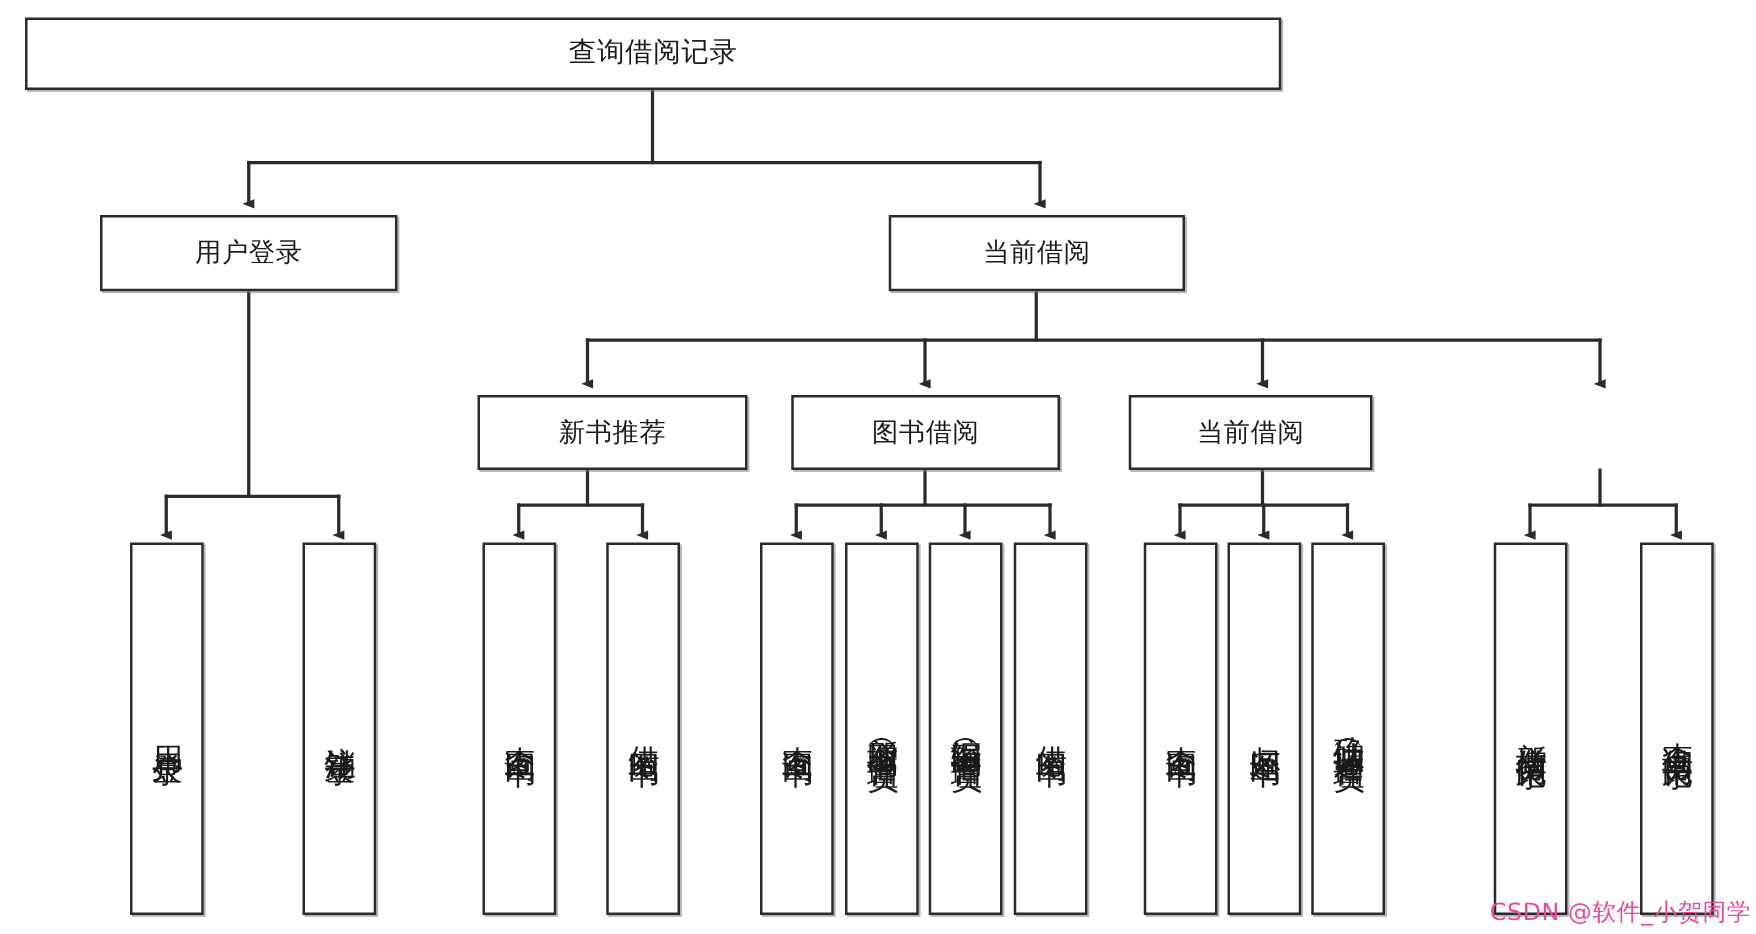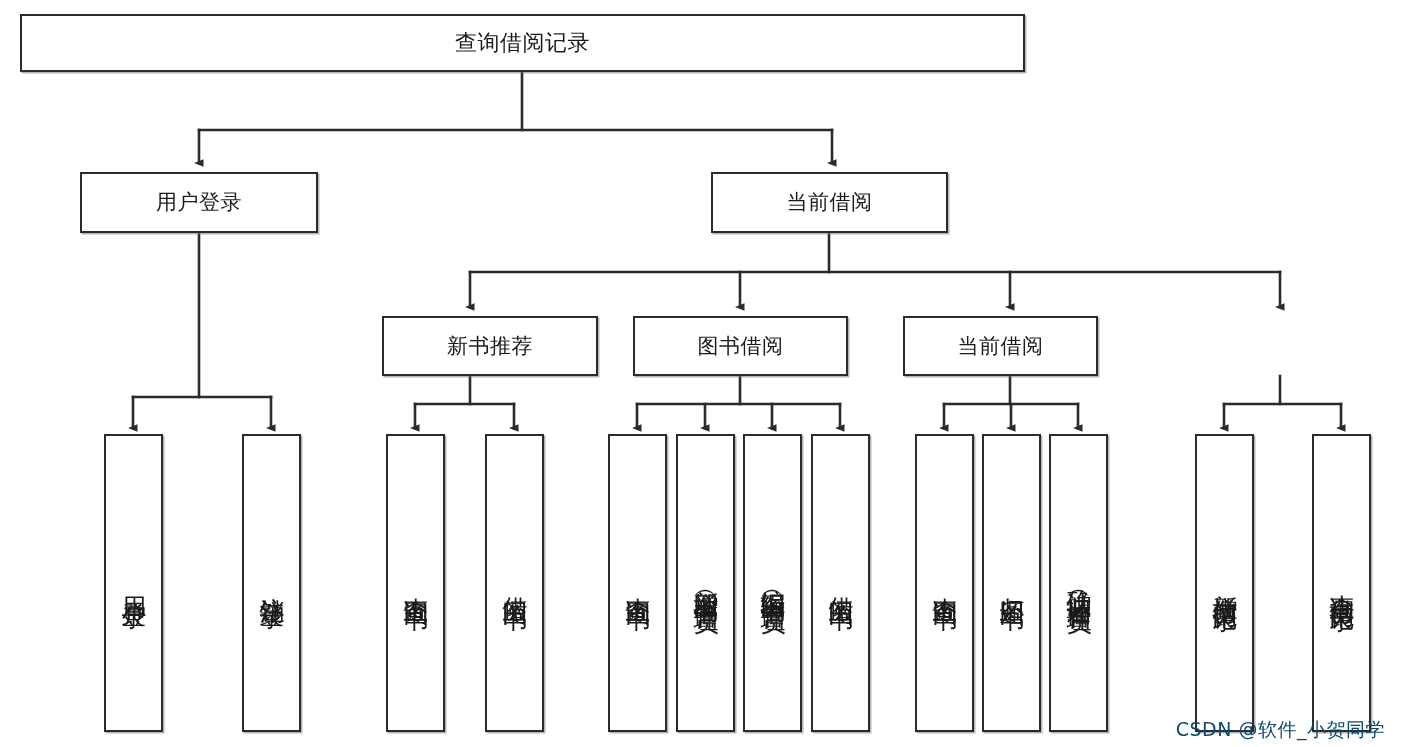--- a/index.html
+++ b/index.html
@@ -58,24 +58,24 @@
     writing-mode: vertical-rl;
     text-orientation: upright;
     font-size: 25px;
     line-height: 1.12;
     letter-spacing: 3px;
     white-space: nowrap;
     text-align: center;
   }
   #watermark {
     position: absolute;
-    right: 20px;
+    right: 4px;
     bottom: 4px;
     font-size: 19px;
-    color: #0c4a6e;
+    color: #ec4899;
     letter-spacing: 0.5px;
     white-space: nowrap;
     font-family: "DejaVu Sans", "Liberation Sans", sans-serif;
   }
 </style>
 </head>
 <body>
 
 <div id="canvas">
 

